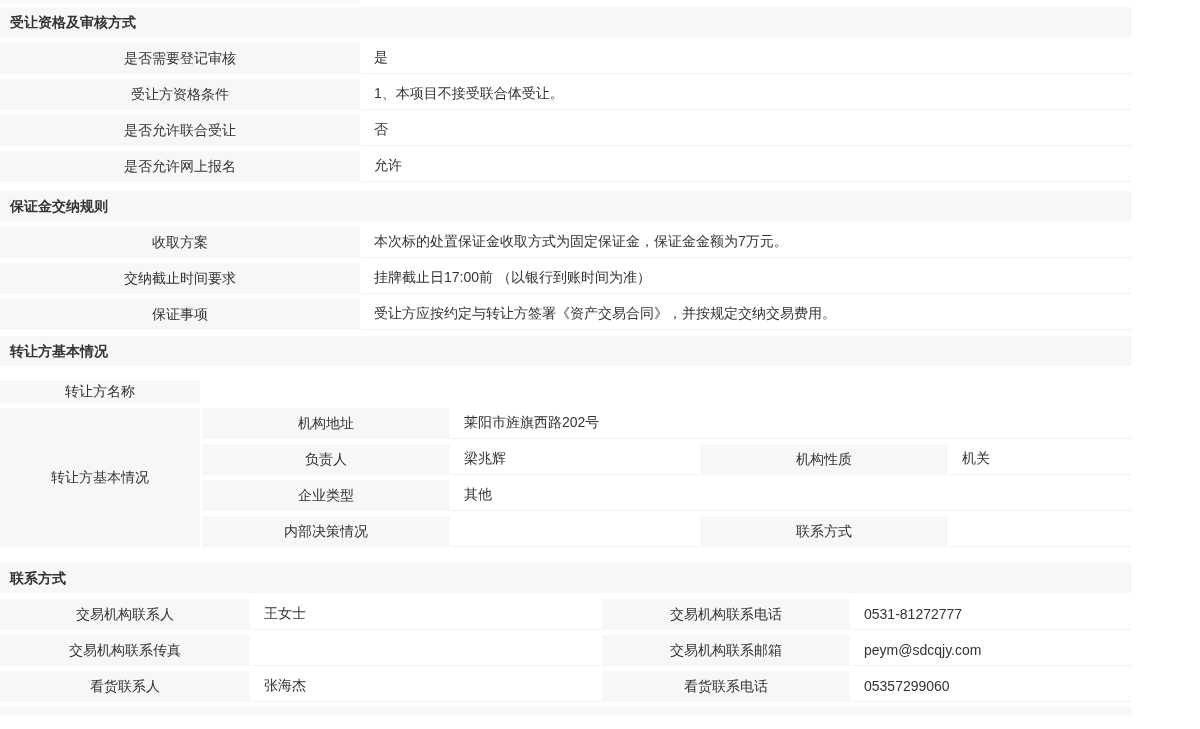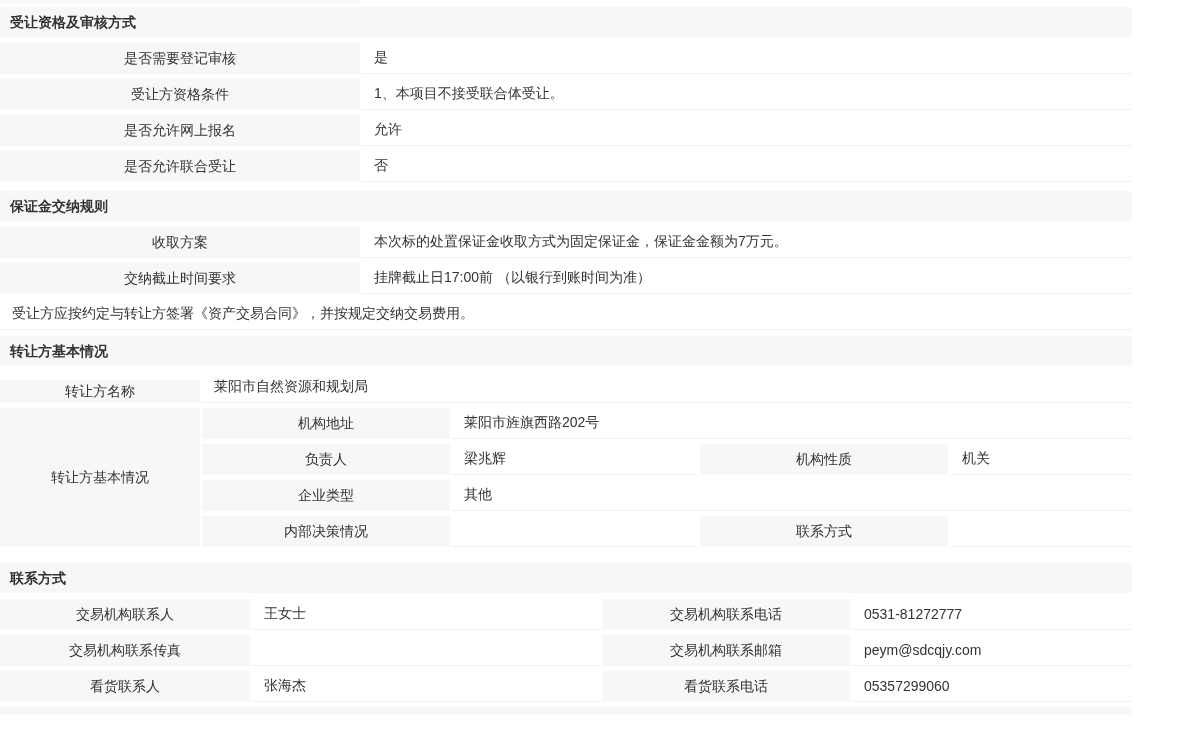--- a/index.html
+++ b/index.html
@@ -69,49 +69,49 @@
     <div class="sec-header">受让资格及审核方式</div>
     <div class="row">
       <div class="lbl w360">是否需要登记审核</div>
       <div class="val grow">是</div>
     </div>
     <div class="row">
       <div class="lbl w360">受让方资格条件</div>
       <div class="val grow">1、本项目不接受联合体受让。</div>
     </div>
     <div class="row">
+      <div class="lbl w360">是否允许联合受让</div>
+      <div class="val grow">否</div>
+    </div>
+    <div class="row">
       <div class="lbl w360">是否允许网上报名</div>
       <div class="val grow">允许</div>
-    </div>
-    <div class="row">
-      <div class="lbl w360">是否允许联合受让</div>
-      <div class="val grow">否</div>
     </div>
   </section>
 
   <section class="sec-deposit">
     <div class="sec-header">保证金交纳规则</div>
     <div class="row">
       <div class="lbl w360">收取方案</div>
       <div class="val grow">本次标的处置保证金收取方式为固定保证金，保证金金额为7万元。</div>
     </div>
     <div class="row">
       <div class="lbl w360">交纳截止时间要求</div>
       <div class="val grow">挂牌截止日17:00前 （以银行到账时间为准）</div>
     </div>
     <div class="row">
+      <div class="lbl w360">保证事项</div>
       <div class="val grow">受让方应按约定与转让方签署《资产交易合同》，并按规定交纳交易费用。</div>
     </div>
   </section>
 
   <section class="sec-transferor">
     <div class="sec-header">转让方基本情况</div>
     <div class="row">
       <div class="lbl w200">转让方名称</div>
-      <div class="val grow">莱阳市自然资源和规划局</div>
     </div>
     <div class="merged">
       <div class="merged-label">转让方基本情况</div>
       <div class="sub">
         <div class="row">
           <div class="lbl w248">机构地址</div>
           <div class="val grow">莱阳市旌旗西路202号</div>
         </div>
         <div class="row">
           <div class="lbl w248">负责人</div>

